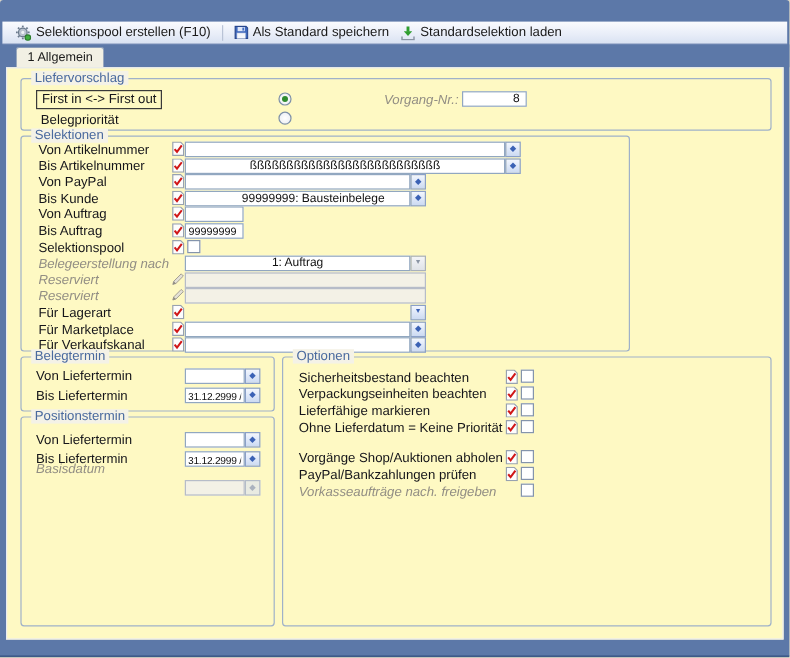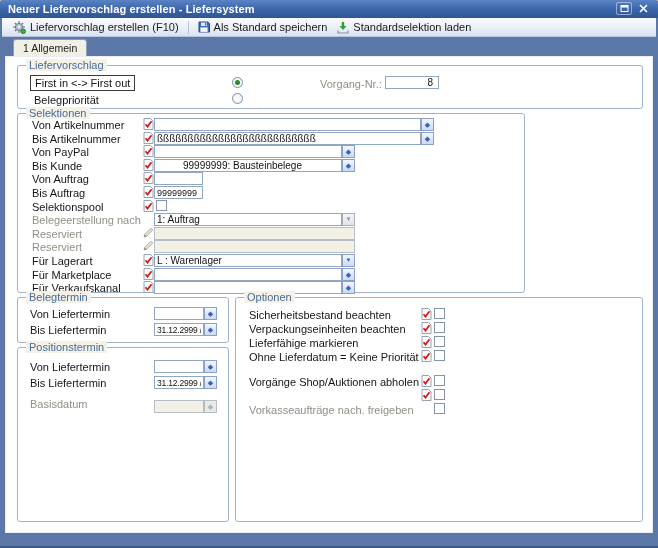--- a/index.html
+++ b/index.html
@@ -35,80 +35,66 @@
   .tabband{position:absolute;left:0;top:37px;width:658px;height:19px;background:#5c78a8;}
   .tab{
     position:absolute;left:13px;bottom:0;height:17px;
     background:#f2f0e4;border:1px solid #8a9cb8;border-bottom:none;
     border-radius:3px 3px 0 0;font-size:10.5px;color:#1a1a1a;
     padding:2px 9px 0 9px;
   }
   
   .content{
     position:absolute;left:5px;top:56px;width:648px;height:477px;
-    background:#ffffff;border:1px solid #e9ecf2;
+    background:#fef9c3;border:1px solid #e9ecf2;
   }
   .group{position:absolute;border:1px solid #9fb1c9;border-radius:3px;}
   .gtitle{position:absolute;top:-7px;left:8px;background:#f4f2e7;padding:0 3px;color:#4a6a9e;font-size:11px;line-height:12px;}
   .lbl{position:absolute;font-size:11px;color:#15151a;white-space:nowrap;line-height:12px;}
-  .lbl.gray{color:#928e84;}
+  .lbl.gray{color:#928e84;font-style:italic;}
   .focusbox{border:1px solid #3a3a3a;padding:1px 4px;}
-  .input{position:absolute;height:13px;border:1px solid #91a7c0;background:#fff;font-family:"Liberation Sans",sans-serif;font-size:10px;line-height:11px;padding:0 2px;color:#111;}
+  .input{position:absolute;height:13px;border:1px solid #91a7c0;background:#fff;font-family:"Liberation Sans",sans-serif;font-size:10px;line-height:11px;padding:0 2px;color:#111;text-align:center;}
   .input.disabled{background:#f3f1e6;border-color:#b6bcc8;}
   .input.padl{padding-left:28px;}
   .input.ralign{text-align:right;padding-right:5px;}
   .input.datev{font-size:8.5px;letter-spacing:-.2px;}
   .sqbtn{position:absolute;width:13px;height:13px;border:1px solid #8aa0c8;background:linear-gradient(#f2f6fe,#ccdaf2);color:#3b62b5;font-size:7px;line-height:11px;text-align:center;padding:0;}
   .sqbtn.gray{border-color:#a8b0bc;background:linear-gradient(#f4f5f8,#dfe2e8);color:#8a94a4;}
   .sqbtn.dis{border-color:#b4bcc8;background:#e9ebe2;color:#aab2be;}
   .sqbtn.dd{font-size:6px;}
   .icon{position:absolute;width:11px;height:12px;display:block;}
   .chk{position:absolute;width:11px;height:11px;border:1px solid #8494ac;background:#fff;}
   .radio{position:absolute;width:11px;height:11px;border:1px solid #7d90aa;border-radius:50%;background:radial-gradient(#ffffff,#e8ecf2);}
   .radio .dot{position:absolute;left:2px;top:2px;width:5px;height:5px;border-radius:50%;background:#2e8b2e;display:none;}
   .radio.sel .dot{display:block;}
 </style>
 </head>
 <body>
 
 <div class="window">
 
-  <div class="titlebar">
-    <span class="title">Neuer Liefervorschlag erstellen - Liefersystem</span>
-    <span class="winbtn restore">
-      <svg width="9" height="9" viewBox="0 0 9 9">
-          <rect x="1" y="1.5" width="7" height="6" fill="none" stroke="#ffffff" stroke-width="1"></rect>
-          <rect x="1" y="1.5" width="7" height="2" fill="#ffffff"></rect>
-        </svg>
-    </span>
-    <span class="winbtn close">
-      <svg width="9" height="9" viewBox="0 0 9 9">
-          <path d="M1 1 L8 8 M8 1 L1 8" stroke="#ffffff" stroke-width="1.6"></path>
-        </svg>
-    </span>
-  </div>
 
   <div class="toolbar">
     <div class="tbtn">
       <svg class="ticon" width="13" height="13" viewBox="0 0 13 13">
           <circle cx="6" cy="6" r="3.6" fill="#b9c2cf" stroke="#6b7a8d"></circle>
           <g stroke="#6b7a8d" stroke-width="1.5">
             <line x1="6" y1="0.3" x2="6" y2="1.8"></line>
             <line x1="6" y1="10.2" x2="6" y2="11.7"></line>
             <line x1="0.3" y1="6" x2="1.8" y2="6"></line>
             <line x1="10.2" y1="6" x2="11.7" y2="6"></line>
             <line x1="2" y1="2" x2="3.1" y2="3.1"></line>
             <line x1="8.9" y1="8.9" x2="10" y2="10"></line>
             <line x1="8.9" y1="3.1" x2="10" y2="2"></line>
             <line x1="2" y1="10" x2="3.1" y2="8.9"></line>
           </g>
           <circle cx="6" cy="6" r="1.3" fill="#eef2f6"></circle>
           <circle cx="10.2" cy="10.3" r="2.3" fill="#3fae3f" stroke="#2c7d2c"></circle>
         </svg>
-      <span>Liefervorschlag erstellen (F10)</span>
+      <span>Selektionspool erstellen (F10)</span>
     </div>
     <div class="tsep"></div>
     <div class="tbtn">
       <svg class="ticon" width="12" height="12" viewBox="0 0 12 12">
           <path d="M1 1 h9 l1.5 1.5 V11 H1 Z" fill="#3f69bd" stroke="#28468c"></path>
           <rect x="3" y="1.5" width="6" height="3.5" fill="#dfe7f8"></rect>
           <rect x="7" y="2" width="1.3" height="2.5" fill="#3f69bd"></rect>
           <rect x="2.5" y="6.5" width="7" height="4.5" fill="#f5f7fb" stroke="#b9c4dd" stroke-width="0.5"></rect>
         </svg>
       <span>Als Standard speichern</span>
@@ -215,21 +201,20 @@
           <path d="M1 10 L1.8 7.4 L8 1.2 L9.8 3 L3.6 9.2 Z" fill="#e4e1d6" stroke="#a09c90" stroke-width="0.8"></path>
           <path d="M1 10 L1.8 7.4 L3.6 9.2 Z" fill="#8f8b80"></path>
         </svg>
       <input class="input disabled" style="left: 136px; top: 126px; width: 201px;" readonly="">
 
       <span class="lbl" style="left:14px;top:141px;">Für Lagerart</span>
       <svg class="icon" style="left:125px;top:140px;" viewBox="0 0 10 12">
           <path d="M0.5 0.5 H7 L9.5 3 V11.5 H0.5 Z" fill="#fdfdfd" stroke="#98a2b0"></path>
           <path d="M2 6.2 L4 8.6 L8 3.2" fill="none" stroke="#d01818" stroke-width="1.7"></path>
         </svg>
-      <input class="input" style="left: 136px; top: 140px; width: 188px;" readonly="" value="L : Warenlager">
       <button class="sqbtn dd" style="left:324px;top:140px;">▼</button>
 
       <span class="lbl" style="left:14px;top:155px;">Für Marketplace</span>
       <svg class="icon" style="left:125px;top:154px;" viewBox="0 0 10 12">
           <path d="M0.5 0.5 H7 L9.5 3 V11.5 H0.5 Z" fill="#fdfdfd" stroke="#98a2b0"></path>
           <path d="M2 6.2 L4 8.6 L8 3.2" fill="none" stroke="#d01818" stroke-width="1.7"></path>
         </svg>
       <input class="input" style="left: 136px; top: 154px; width: 188px;" readonly="">
       <button class="sqbtn" style="left:324px;top:154px;">◆</button>
 
@@ -253,21 +238,21 @@
     </div>
 
     <div class="group" style="left:11px;top:290px;width:212px;height:175px;">
       <span class="gtitle">Positionstermin</span>
       <span class="lbl" style="left:12px;top:13px;">Von Liefertermin</span>
       <input class="input datev" style="left: 136px; top: 12px; width: 50px;" readonly="">
       <button class="sqbtn" style="left:186px;top:12px;">◆</button>
       <span class="lbl" style="left:12px;top:29px;">Bis Liefertermin</span>
       <input class="input datev" style="left: 136px; top: 28px; width: 50px;" readonly="" value="31.12.2999 /Di">
       <button class="sqbtn" style="left:186px;top:28px;">◆</button>
-      <span class="lbl gray" style="left:12px;top:50px;">Basisdatum</span>
+      <span class="lbl gray" style="left:12px;top:37px;">Basisdatum</span>
       <input class="input disabled datev" style="left: 136px; top: 52px; width: 50px;" readonly="">
       <button class="sqbtn dis" style="left:186px;top:52px;">◆</button>
     </div>
 
     <div class="group" style="left:229px;top:240px;width:408px;height:225px;">
       <span class="gtitle">Optionen</span>
 
       <span class="lbl" style="left:13px;top:11px;">Sicherheitsbestand beachten</span>
       <svg class="icon" style="left:185px;top:10px;" viewBox="0 0 10 12">
           <path d="M0.5 0.5 H7 L9.5 3 V11.5 H0.5 Z" fill="#fdfdfd" stroke="#98a2b0"></path>
@@ -296,20 +281,21 @@
         </svg>
       <span class="chk" style="left:198px;top:52px;"></span>
 
       <span class="lbl" style="left:13px;top:78px;">Vorgänge Shop/Auktionen abholen</span>
       <svg class="icon" style="left:185px;top:77px;" viewBox="0 0 10 12">
           <path d="M0.5 0.5 H7 L9.5 3 V11.5 H0.5 Z" fill="#fdfdfd" stroke="#98a2b0"></path>
           <path d="M2 6.2 L4 8.6 L8 3.2" fill="none" stroke="#d01818" stroke-width="1.7"></path>
         </svg>
       <span class="chk" style="left:198px;top:77px;"></span>
 
+      <span class="lbl" style="left:13px;top:92px;">PayPal/Bankzahlungen prüfen</span>
       <svg class="icon" style="left:185px;top:91px;" viewBox="0 0 10 12">
           <path d="M0.5 0.5 H7 L9.5 3 V11.5 H0.5 Z" fill="#fdfdfd" stroke="#98a2b0"></path>
           <path d="M2 6.2 L4 8.6 L8 3.2" fill="none" stroke="#d01818" stroke-width="1.7"></path>
         </svg>
       <span class="chk" style="left:198px;top:91px;"></span>
 
       <span class="lbl gray" style="left:13px;top:106px;">Vorkasseaufträge nach. freigeben</span>
       <span class="chk" style="left:198px;top:105px;"></span>
     </div>
 

